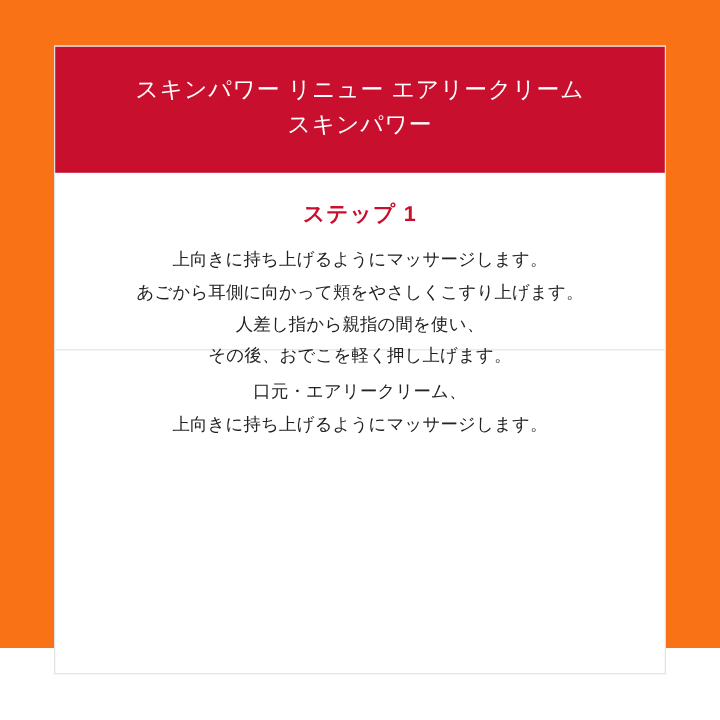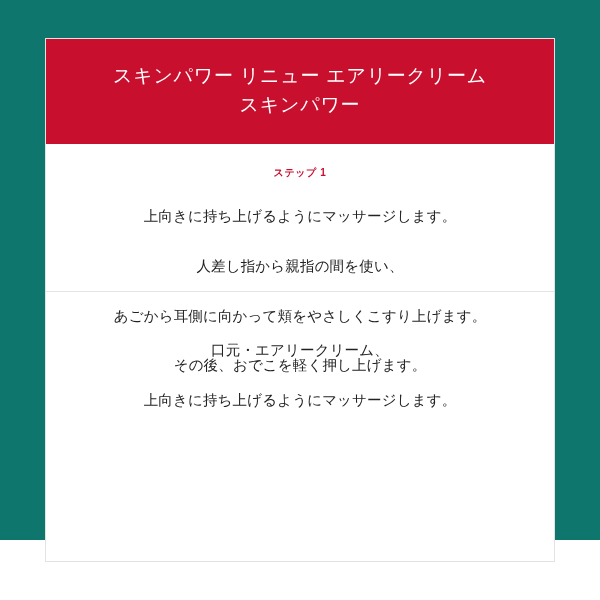--- a/index.html
+++ b/index.html
@@ -12,21 +12,21 @@
     background: #ffffff;
     font-family: "Liberation Sans", sans-serif;
     -webkit-font-smoothing: antialiased;
   }
 
   .page {
     position: relative;
     width: 600px;
     height: 540px;
     box-sizing: border-box;
-    background: #0f766e;
+    background: #f97316;
   }
 
   .card {
     position: absolute;
     left: 45px;
     top: 38px;
     width: 510px;
     height: 524px;
     box-sizing: border-box;
     border: 1px solid #e2e2e2;
@@ -60,36 +60,35 @@
     text-align: center;
     border-bottom: 1px solid #e4e4e4;
     box-sizing: border-box;
   }
   .step:last-child {
     border-bottom: none;
   }
 
   .step-label {
     color: #c8102e;
-    font-size: 10px;
+    font-size: 18px;
     font-weight: bold;
     letter-spacing: 0.06em;
     margin-bottom: 14px;
   }
 
   .step-body {
     color: #222222;
     font-size: 14.5px;
     line-height: 1.85;
     letter-spacing: 0.01em;
   }
   .step-body .line {
     display: block;
     white-space: nowrap;
-    margin-top: 23px;
   }
 
   .step-1 { height: 148px; }
   .step-2 { height: 128px; }
   .step-3 { height: 130px; }
 </style>
 </head>
 <body>
 
 <div class="page">
@@ -99,22 +98,22 @@
       <div class="title-line">スキンパワー リニュー エアリークリーム</div>
       <div class="title-line">スキンパワー</div>
     </div>
 
     <div class="steps">
 
       <div class="step step-1">
         <div class="step-label">ステップ 1</div>
         <div class="step-body">
           <span class="line">上向きに持ち上げるようにマッサージします。</span>
+          <span class="line">あごから耳側に向かって頬をやさしくこすり上げます。</span>
           <span class="line">人差し指から親指の間を使い、</span>
-          <span class="line">あごから耳側に向かって頬をやさしくこすり上げます。</span>
           <span class="line">その後、おでこを軽く押し上げます。</span>
         </div>
       </div>
 
       <div class="step step-2">
         <div class="step-body">
           <span class="line">口元・エアリークリーム、</span>
           <span class="line">上向きに持ち上げるようにマッサージします。</span>
         </div>
       </div>

